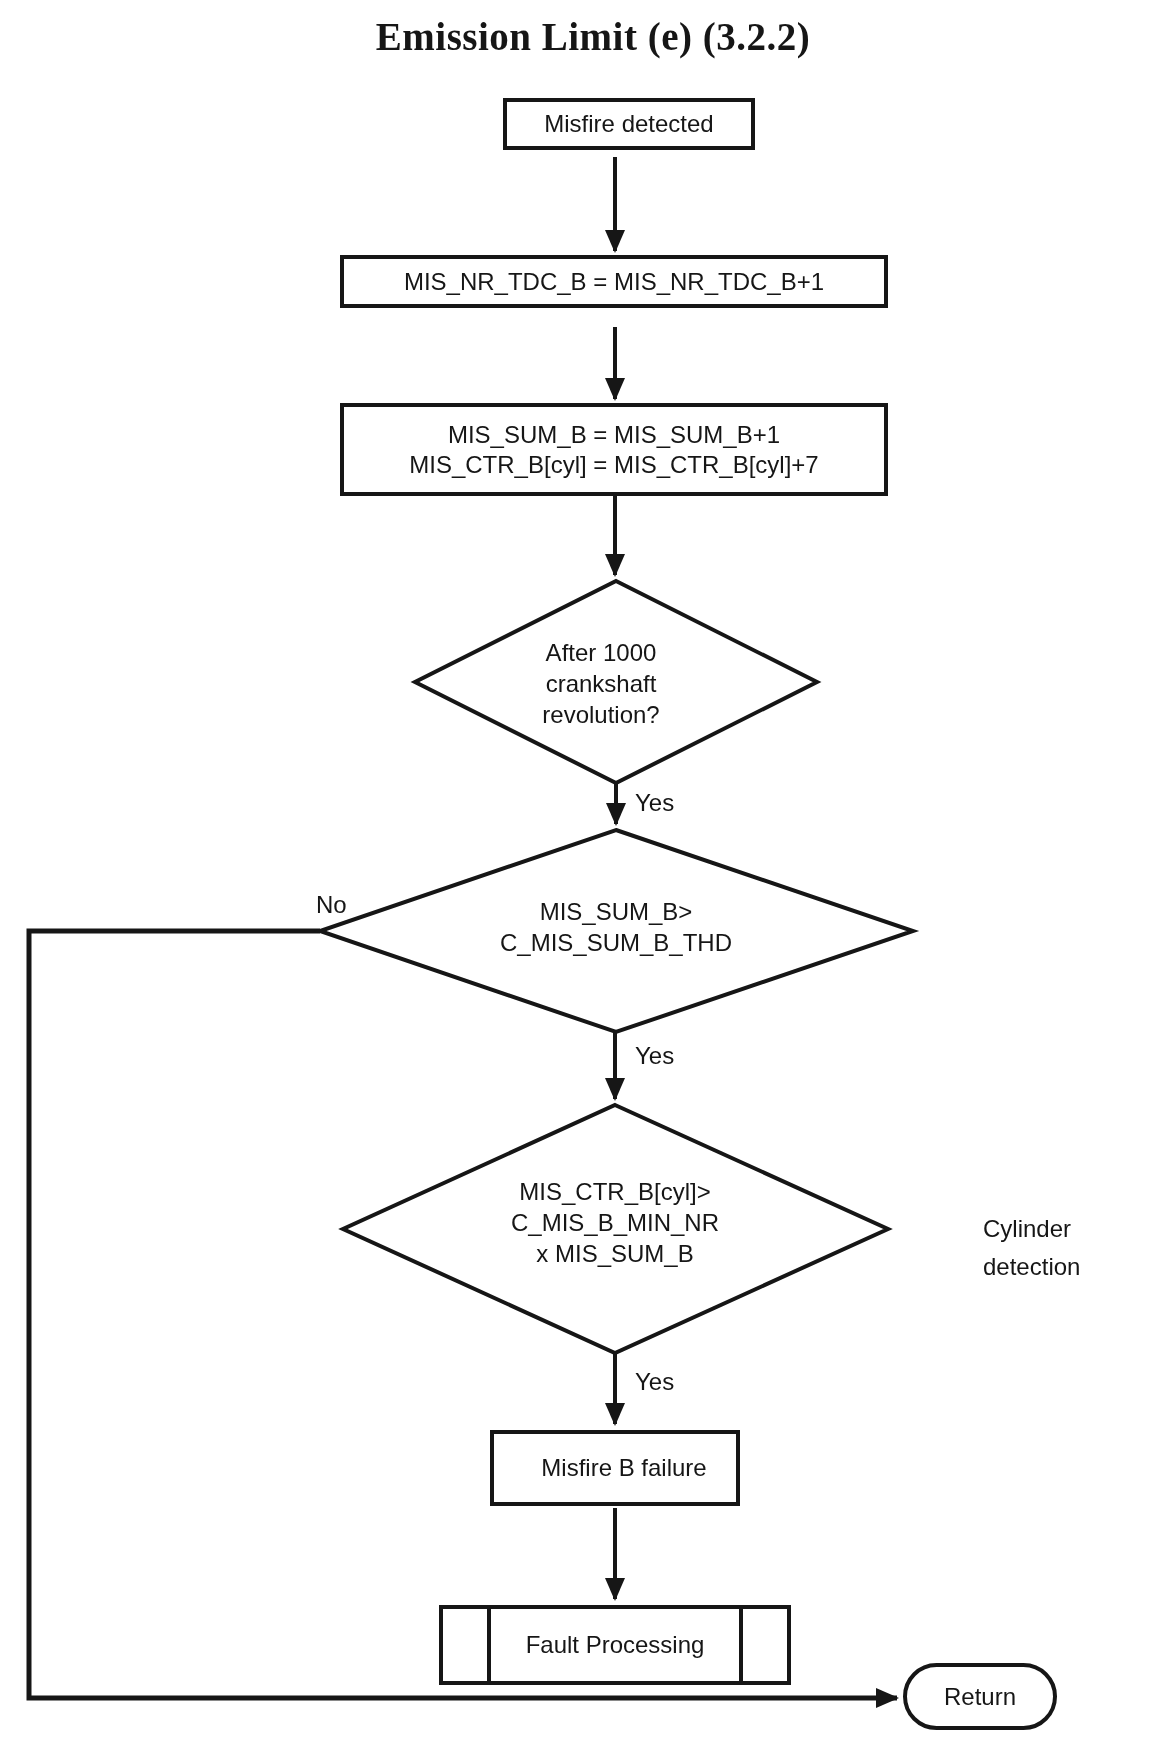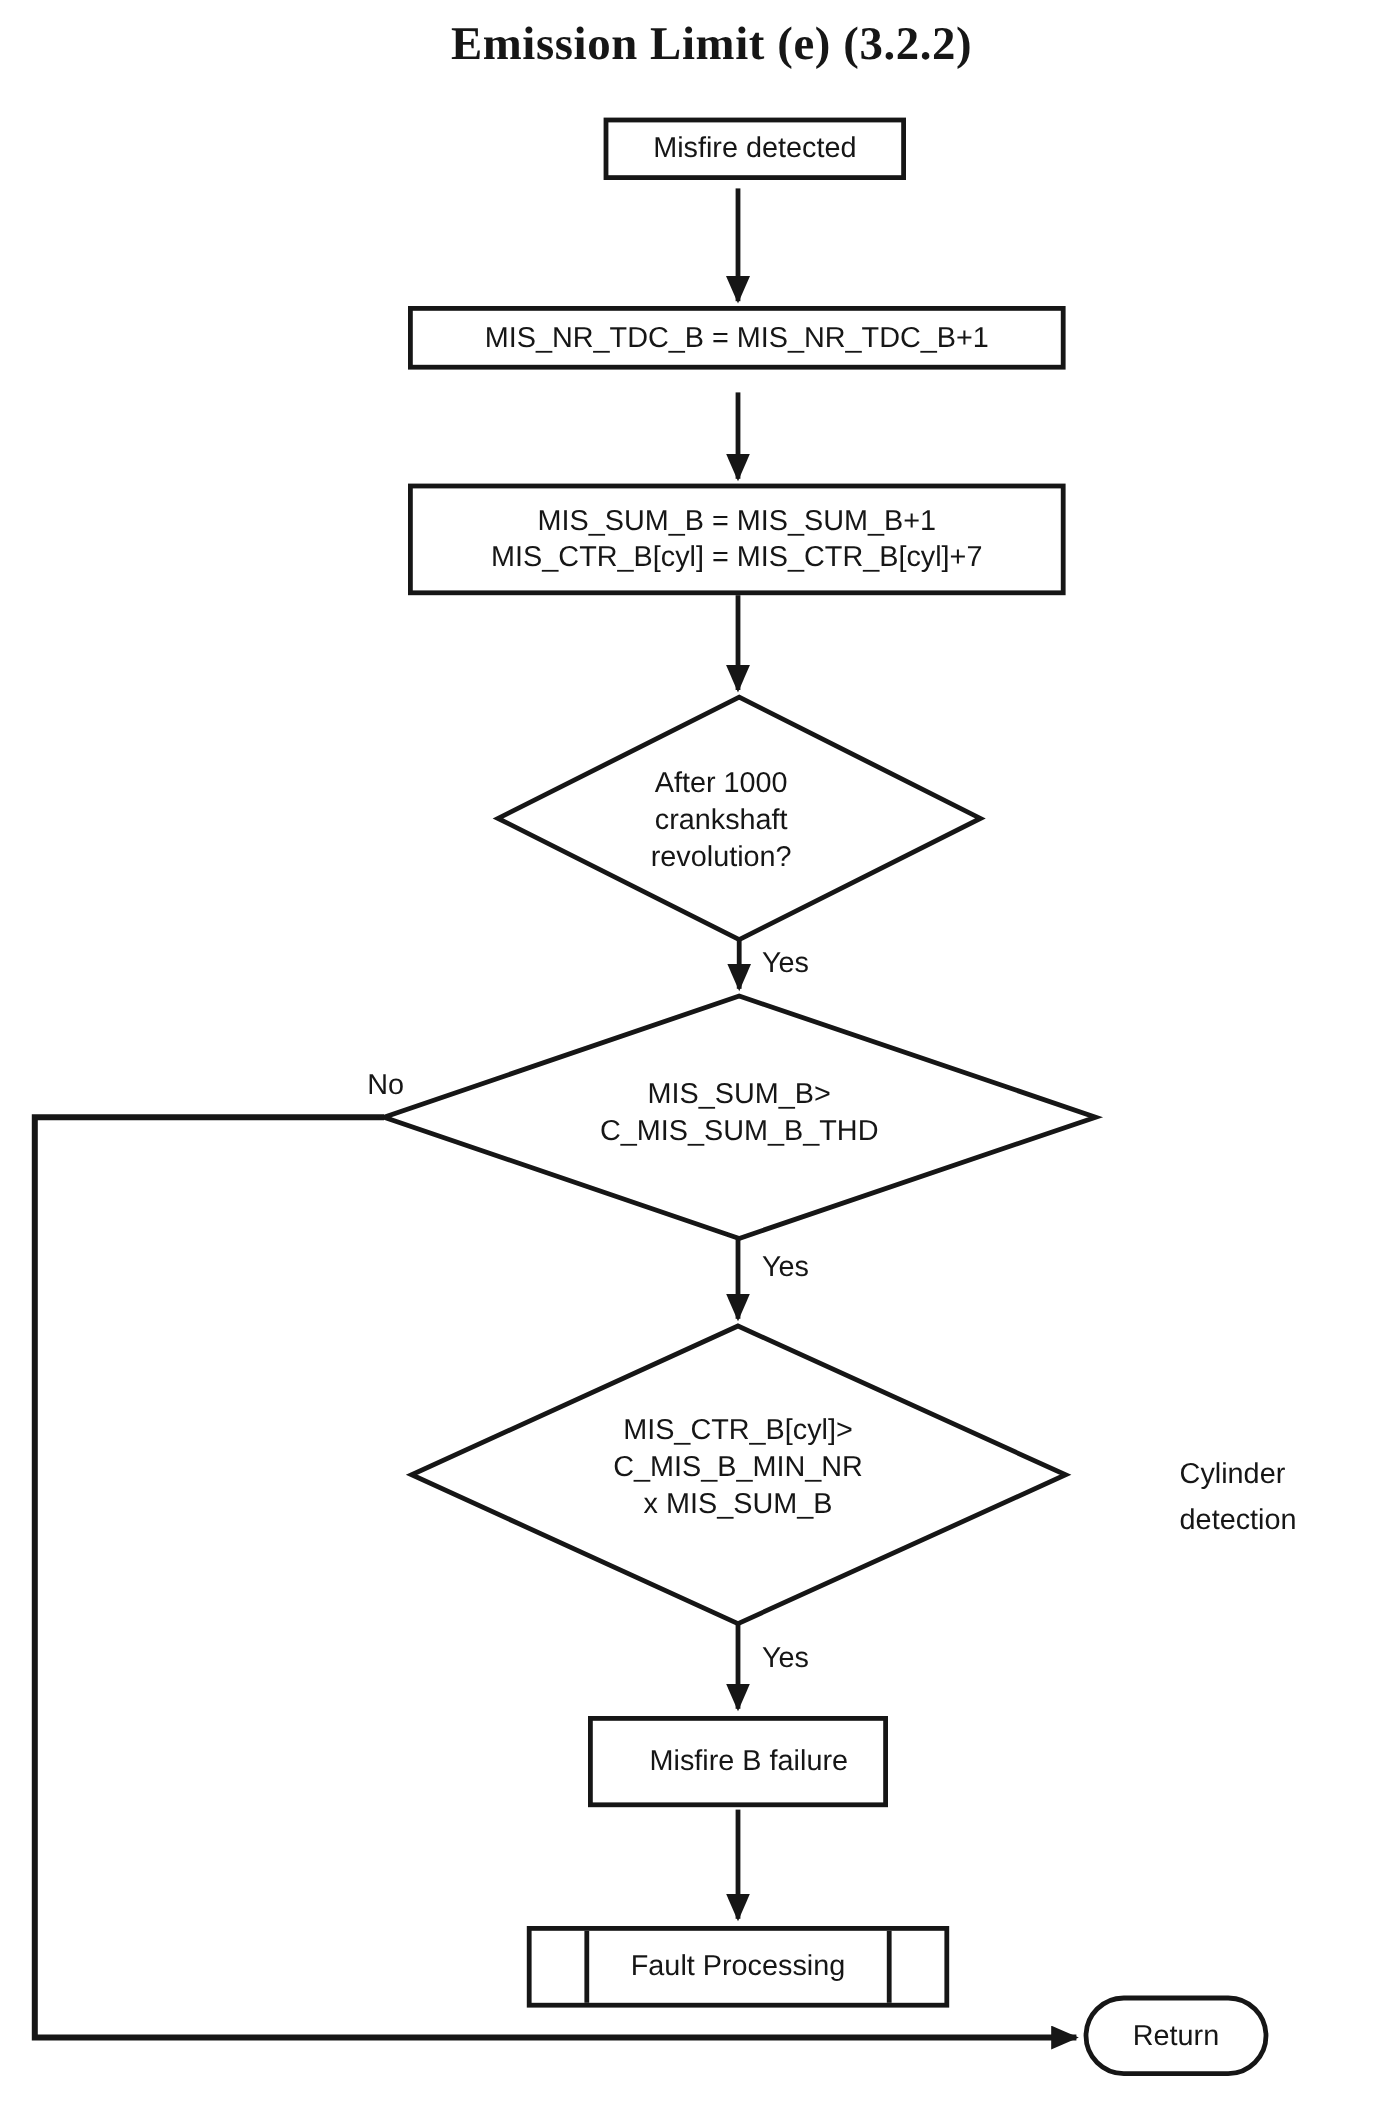--- a/index.html
+++ b/index.html
@@ -82,34 +82,34 @@
     <div>C_MIS_SUM_B_THD</div>
   </div>
 
   <div class="dtext" style="left:615px; top:1176px;">
     <div>MIS_CTR_B[cyl]&gt;</div>
     <div>C_MIS_B_MIN_NR</div>
     <div>x MIS_SUM_B</div>
   </div>
 
   <div class="edge-label" style="left:635px; top:789px;">Yes</div>
-  <div class="edge-label" style="left:306px; top:891px;text-align:center;">No</div>
+  <div class="edge-label" style="left:316px; top:891px;text-align:center;">No</div>
   <div class="edge-label" style="left:635px; top:1042px;">Yes</div>
   <div class="edge-label" style="left:635px; top:1368px;">Yes</div>
 
   <div class="annotation" style="left:983px; top:1210px;">
     <div>Cylinder</div>
     <div>detection</div>
   </div>
 
   <div class="box" style="left:490px; top:1430px; width:250px; height:76px;padding-left:18px;">
     <div>Misfire B failure</div>
   </div>
 
-  <div class="box" style="left:439px; top:1605px; width:352px; height:68px;text-align:center;">
+  <div class="box" style="left:439px; top:1605px; width:352px; height:80px;text-align:center;">
     <div class="pbar" style="left:44px;"></div>
     <div class="pbar" style="right:44px;"></div>
     <div>Fault Processing</div>
   </div>
 
   <div class="box terminator" style="left:903px; top:1663px; width:154px; height:67px;">
     <div>Return</div>
   </div>
 
 </div>

